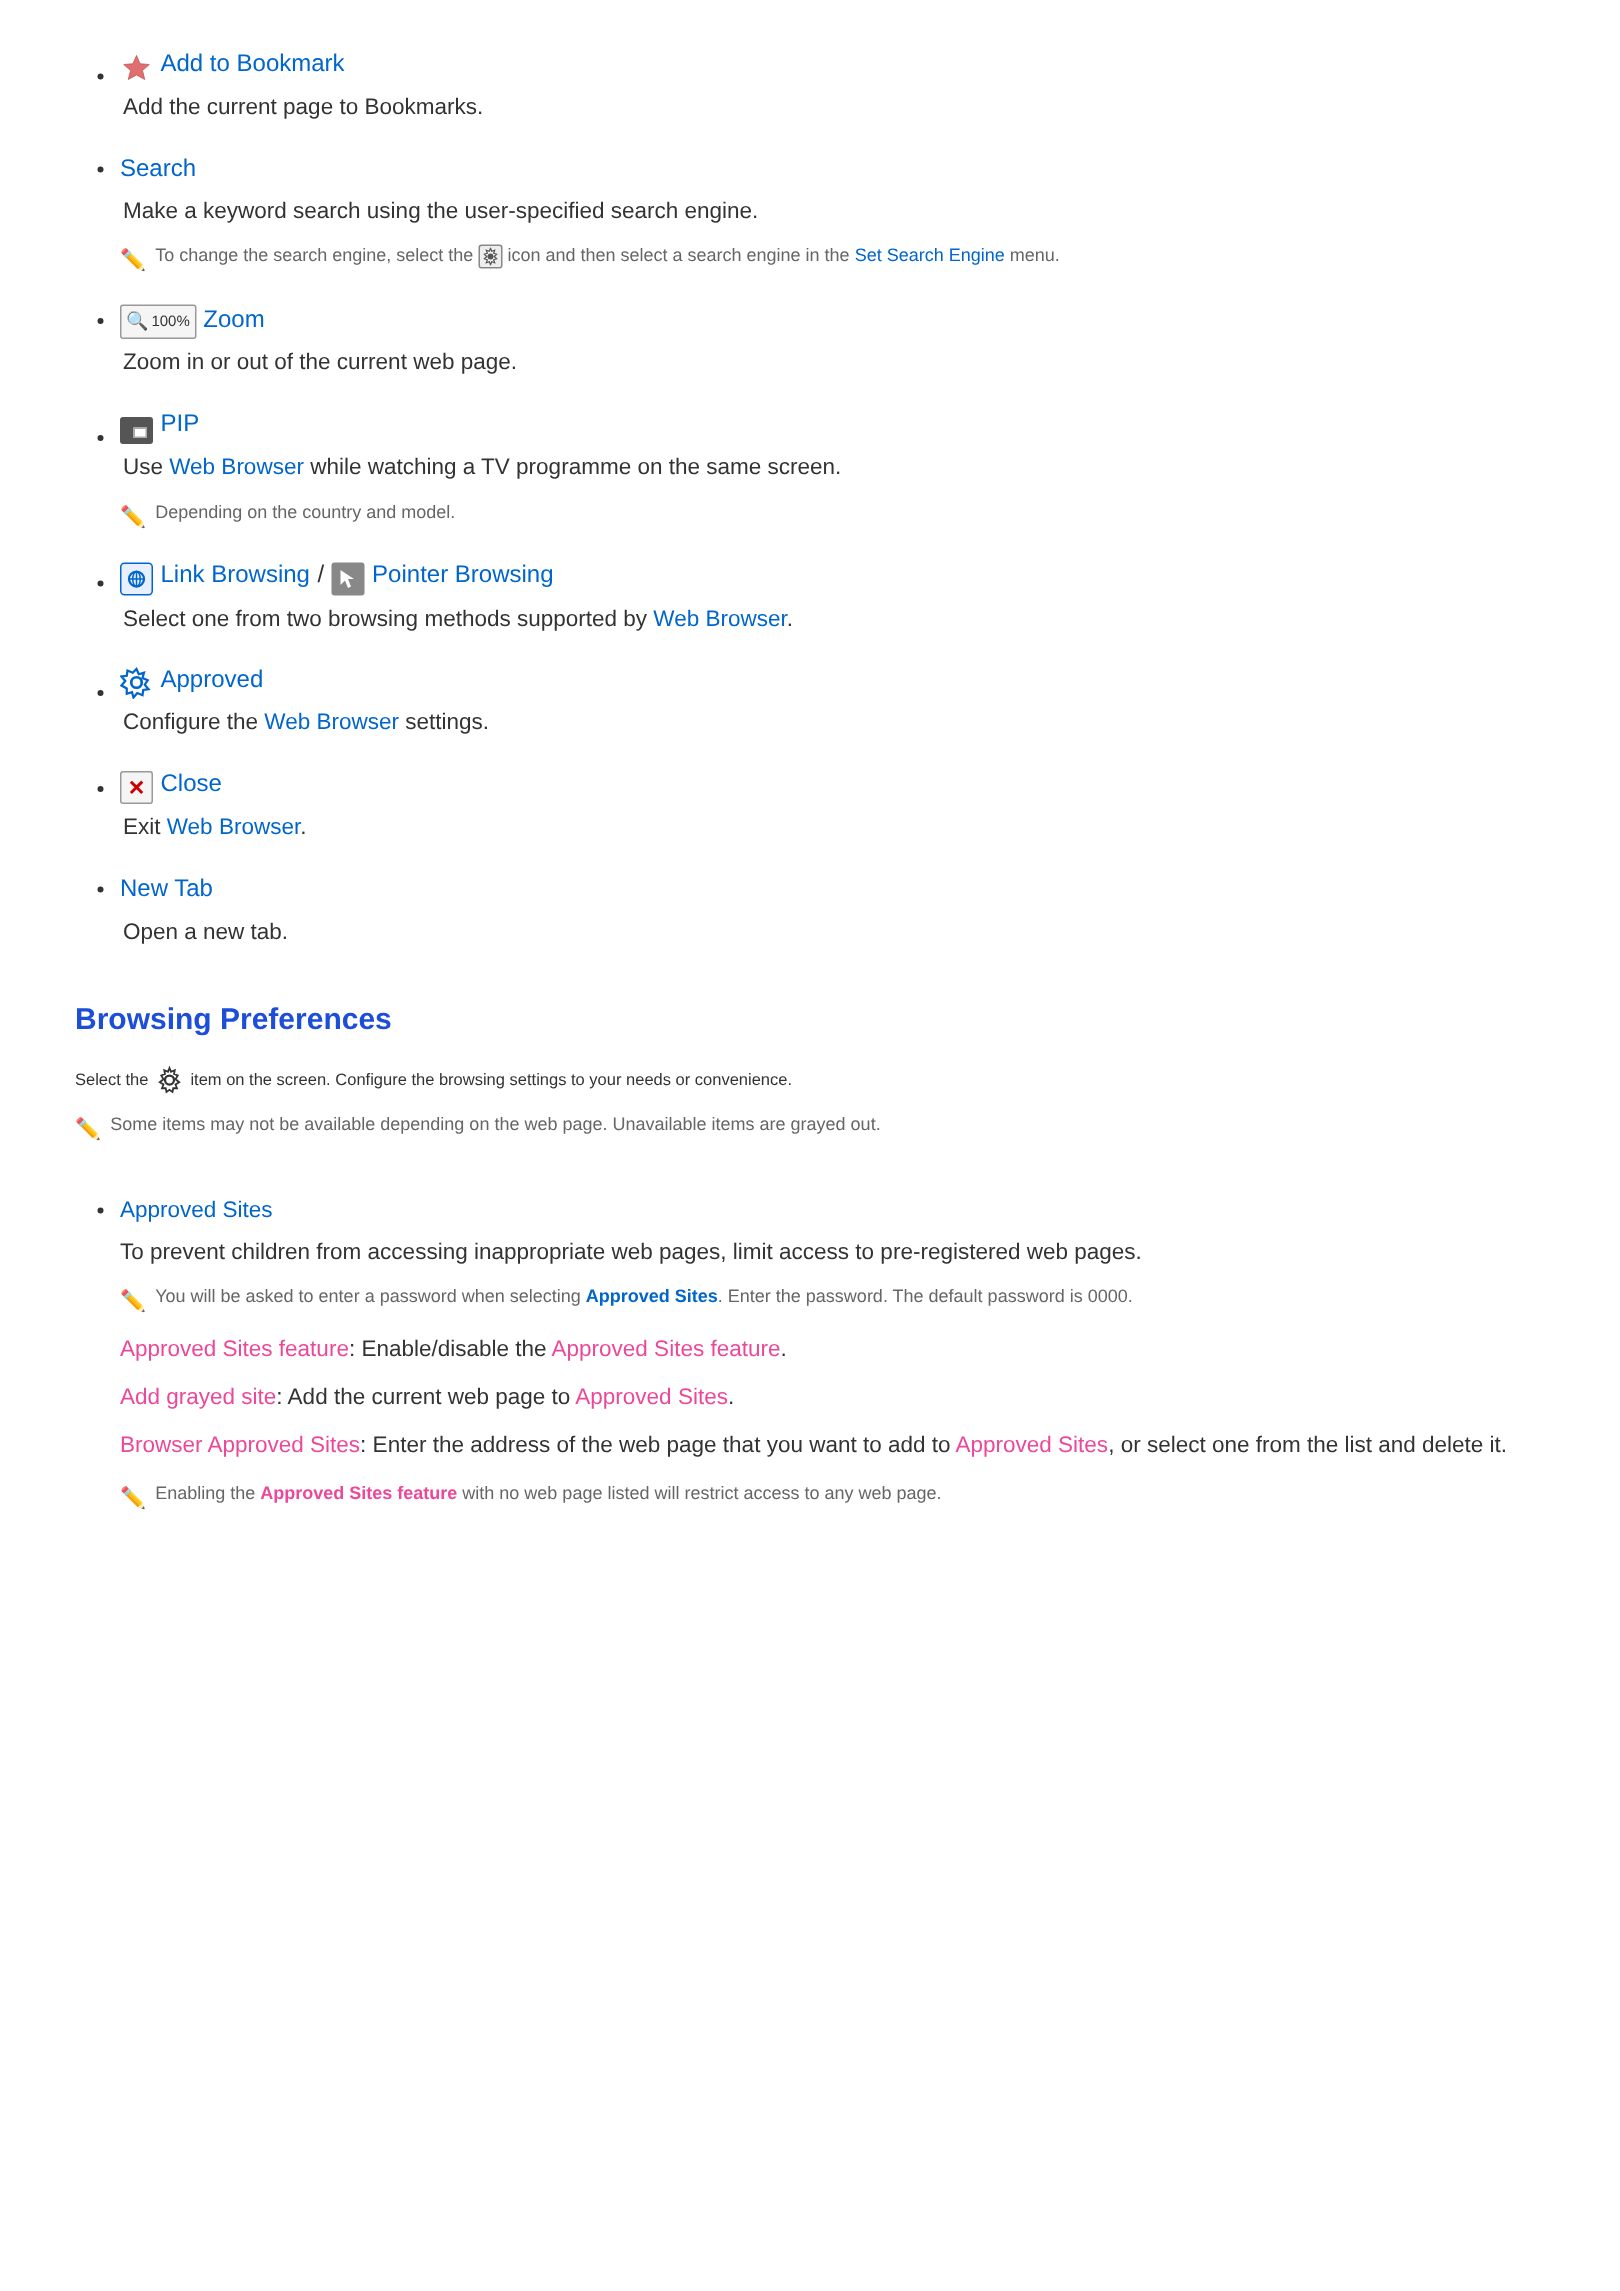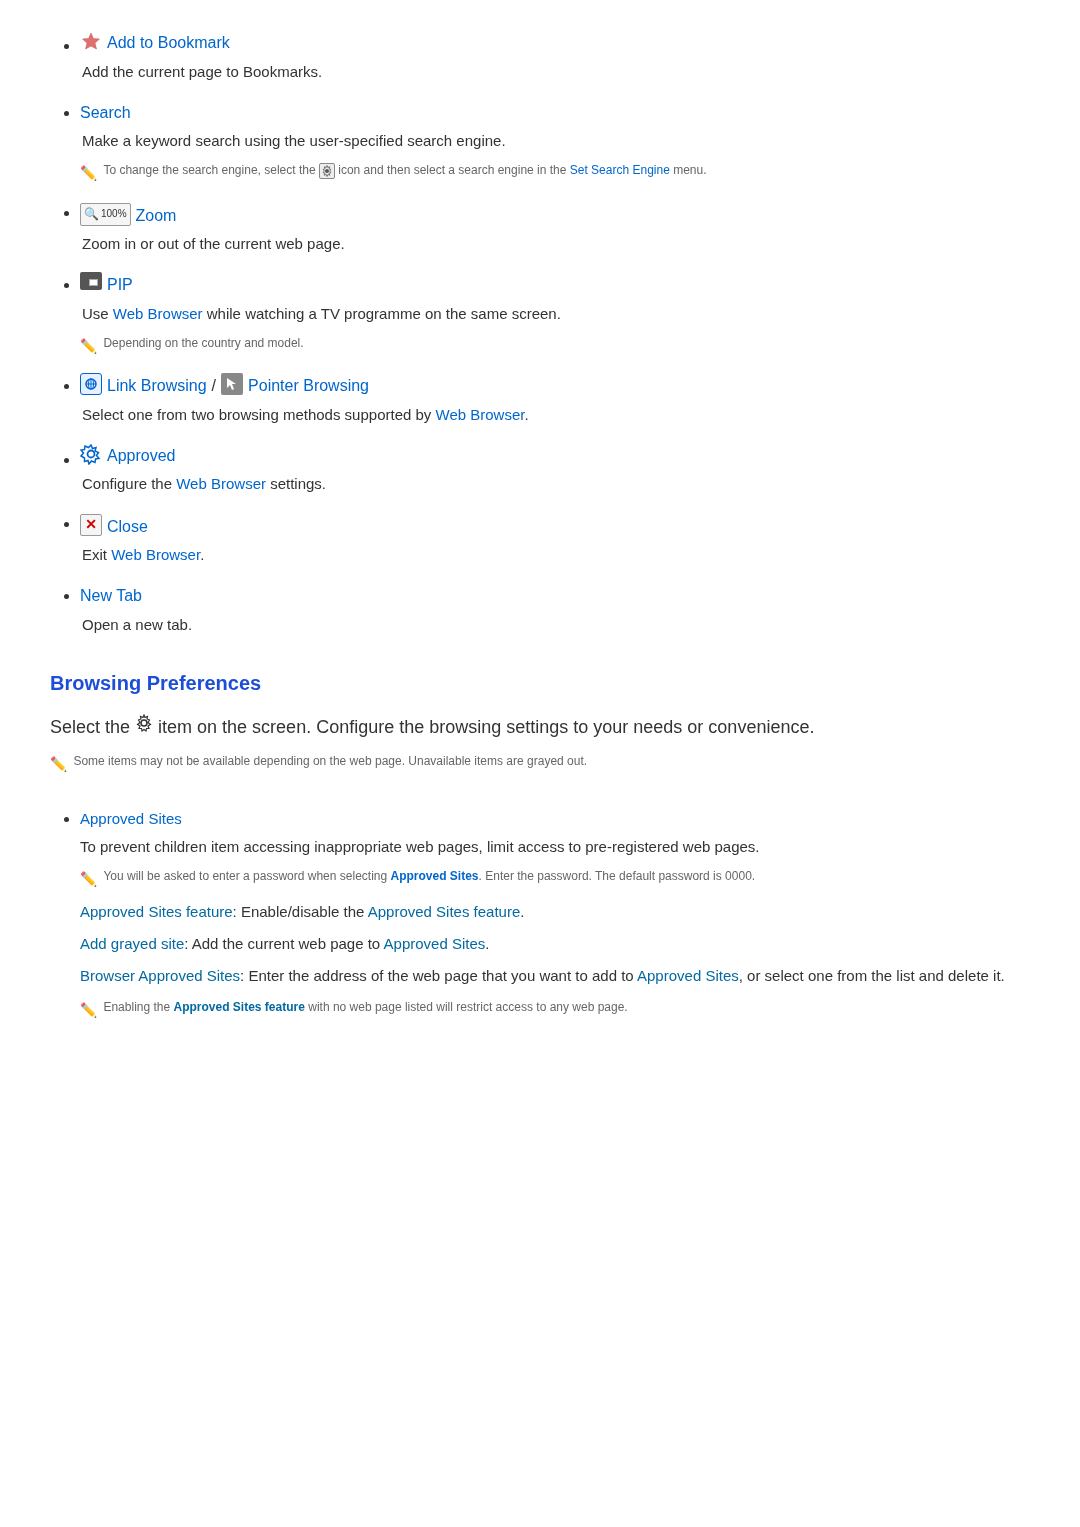--- a/index.html
+++ b/index.html
@@ -15,21 +15,21 @@
       list-style: disc;
       padding-left: 30px;
       margin-bottom: 10px;
     }
     ul.main-list > li {
       margin-bottom: 16px;
     }
     .item-title {
       font-size: 16px;
       display: flex;
-      align-items: flex-start;
+      align-items: flex-end;
       gap: 5px;
       margin-bottom: 4px;
     }
     .link-color {
       color: #0066cc;
     }
     .item-desc {
       margin-left: 2px;
       margin-top: 2px;
       color: #333;
@@ -78,25 +78,25 @@
     .section-divider {
       margin: 30px 0 20px 0;
     }
     .section-title {
       color: #1d4ed8;
       font-size: 20px;
       font-weight: bold;
       margin-bottom: 14px;
     }
     .section-desc {
-      font-size: 18px;
+      font-size: 11px;
       color: #333;
       margin-bottom: 10px;
       display: flex;
-      align-items: flex-start;
+      align-items: flex-end;
       gap: 4px;
     }
     .sub-list {
       list-style: disc;
       padding-left: 30px;
     }
     .sub-list > li {
       margin-bottom: 10px;
       margin-top: 32px;
     }
@@ -109,21 +109,21 @@
       color: #333;
       font-size: 15px;
       margin-top: 4px;
     }
     .link-line {
       margin: 8px 0;
       font-size: 15px;
       color: #333;
     }
     .link-line a, .link-text {
-      color: #0369a1;
+      color: #ec4899;
       text-decoration: none;
     }
     .bookmark-icon-wrap {
       display: inline-flex;
       align-items: center;
       justify-content: center;
       width: 22px;
       height: 22px;
       vertical-align: middle;
       flex-shrink: 0;
@@ -259,21 +259,21 @@
 
   <div class="note">
     <span class="note-pencil">✏️</span>
     <span>Some items may not be available depending on the web page. Unavailable items are grayed out.</span>
   </div>
 
   <ul class="sub-list" style="margin-top:14px;">
     <li>
       <div class="sub-item-title">Approved Sites</div>
       <div class="sub-item-desc">
-        To prevent children item accessing inappropriate web pages, limit access to pre-registered web pages.
+        To prevent children from accessing inappropriate web pages, limit access to pre-registered web pages.
       </div>
 
       <div class="note">
         <span class="note-pencil">✏️</span>
         <span>
           You will be asked to enter a password when selecting <span class="link-color" style="font-weight:bold;">Approved Sites</span>. Enter the password. The default password is 0000.
         </span>
       </div>
 
       <div class="link-line" style="margin-top:10px;">

